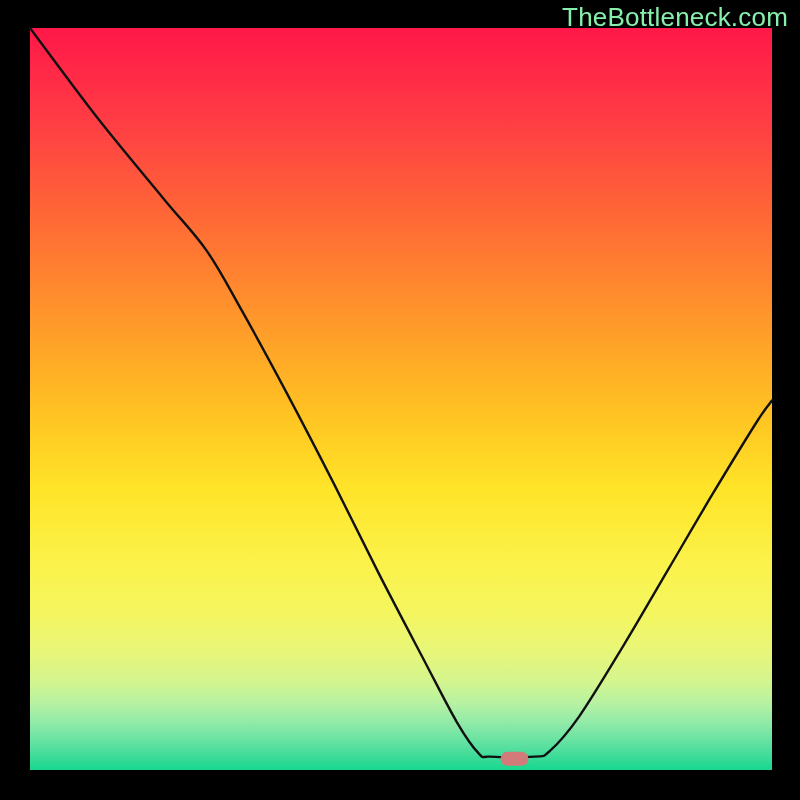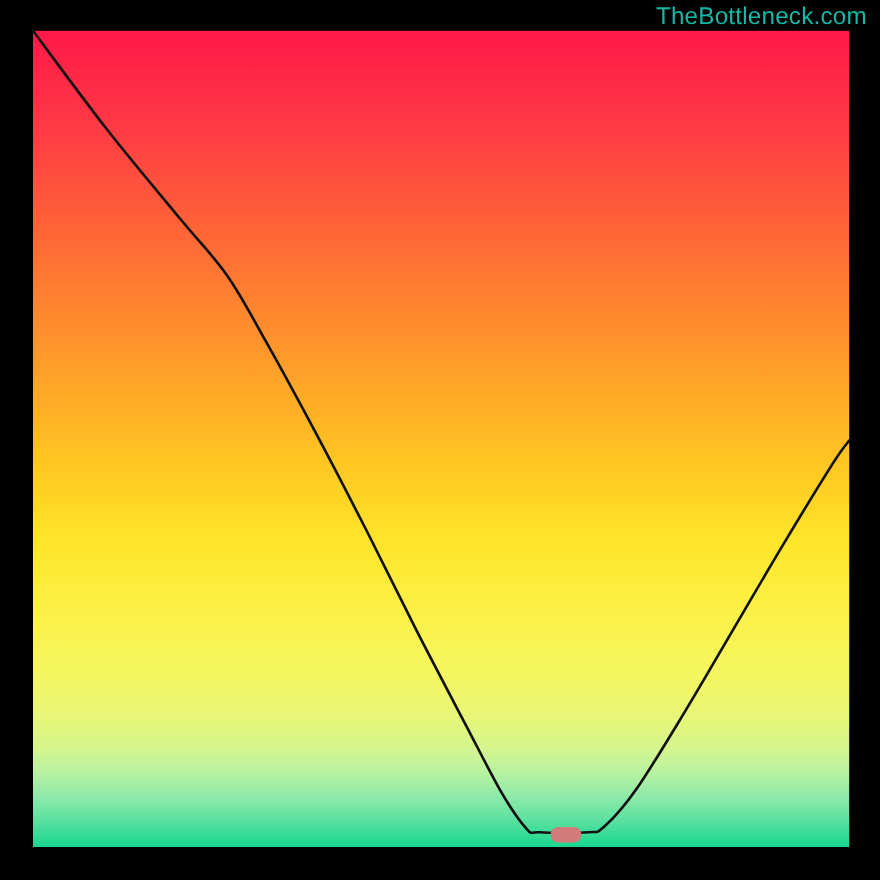--- a/index.html
+++ b/index.html
@@ -14,22 +14,22 @@
   .frame {
     position: relative;
     width: 800px;
     height: 800px;
     background: #000;
   }
   .watermark {
     position: absolute;
     top: 2px;
     right: 12px;
-    color: #14b8a6;
-    font-size: 22px;
+    color: #86efac;
+    font-size: 26px;
     font-weight: 500;
     letter-spacing: 0.2px;
     z-index: 5;
   }
   .plot {
     position: absolute;
     left: 30px;
     top: 28px;
     width: 742px;
     height: 742px;

